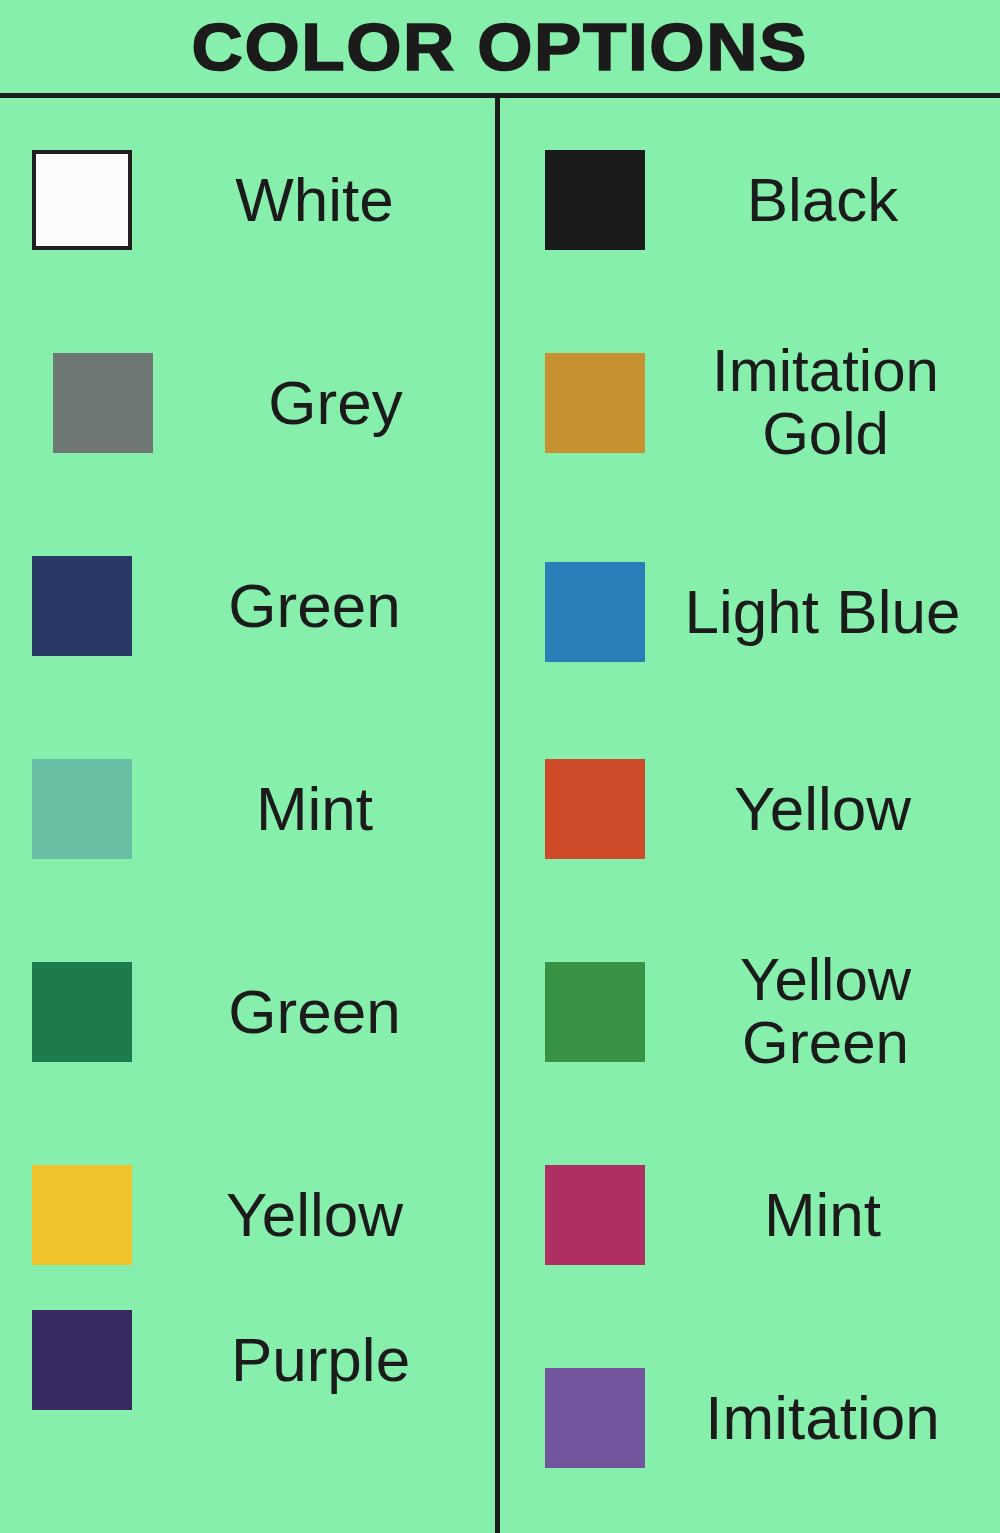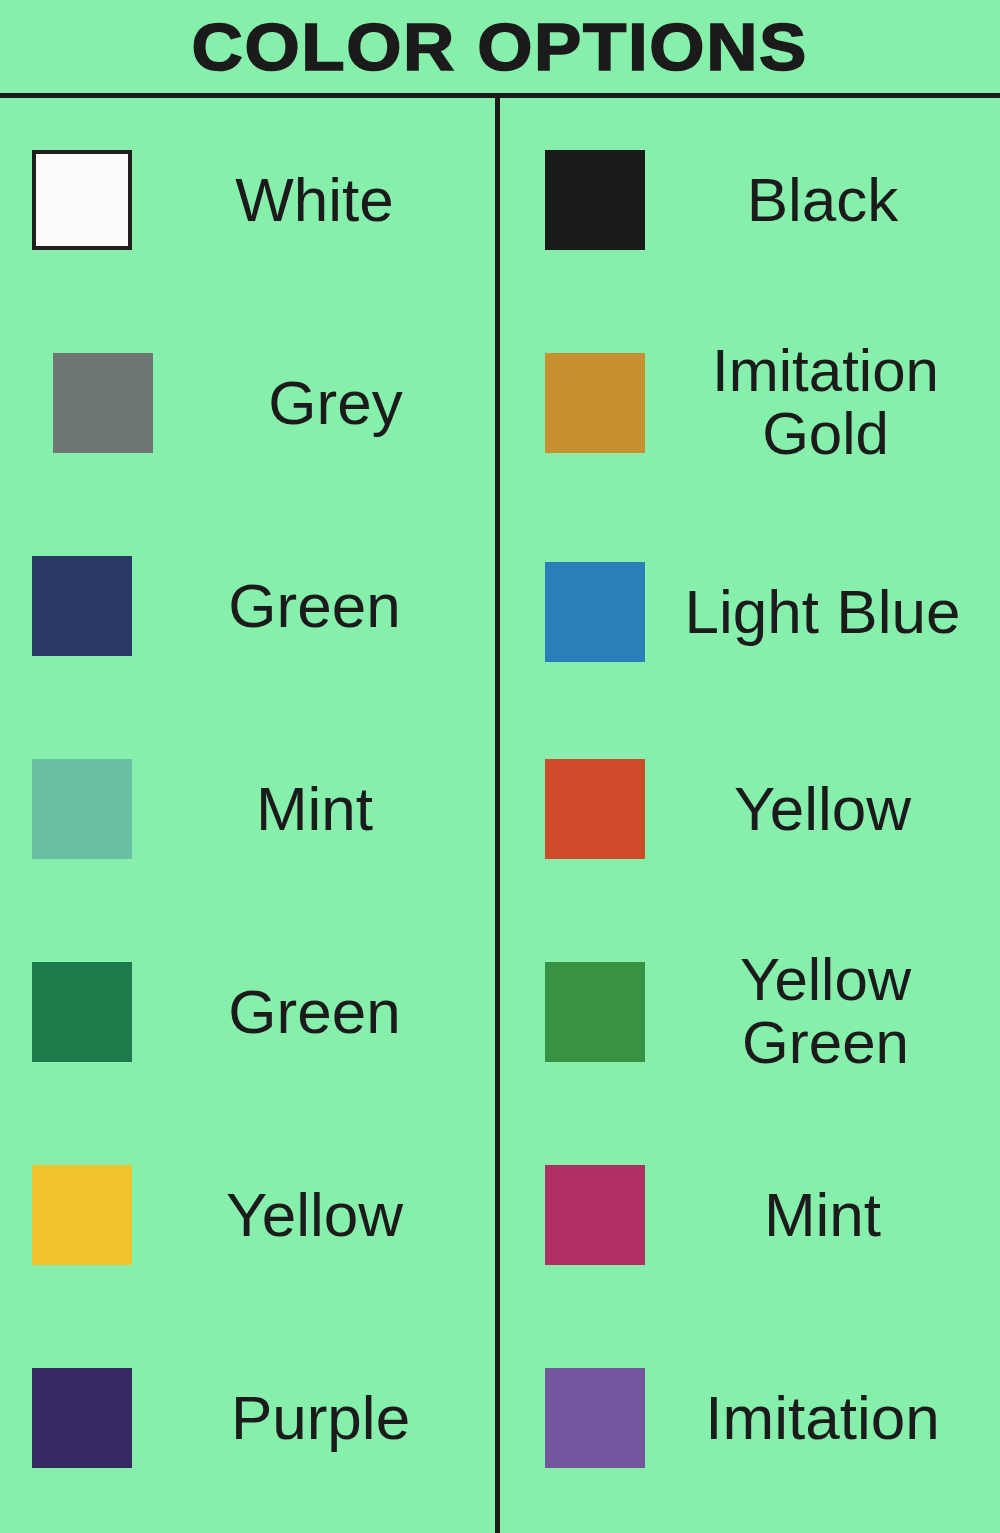--- a/index.html
+++ b/index.html
@@ -145,21 +145,21 @@
           <div class="color-label">Mint</div>
         </div>
         <div class="color-row" style="top: 812px;">
           <div class="swatch" title="Green" style="background: rgb(29, 122, 74);"></div>
           <div class="color-label">Green</div>
         </div>
         <div class="color-row" style="top: 1015px;">
           <div class="swatch" title="Yellow" style="background: rgb(240, 194, 44);"></div>
           <div class="color-label">Yellow</div>
         </div>
-        <div class="color-row" style="top: 1218px; gap: 12px;">
+        <div class="color-row" style="top: 1160px; gap: 12px;">
           <div class="swatch" title="Purple" style="background: rgb(55, 42, 98);"></div>
           <div class="color-label">Purple</div>
         </div>
       </div>
     <div class="column" id="column-right">
         <div class="color-row" style="top: 0px;">
           <div class="swatch" title="Black" style="background: rgb(26, 26, 26);"></div>
           <div class="color-label">Black</div>
         </div>
         <div class="color-row" style="top: 203px;">

